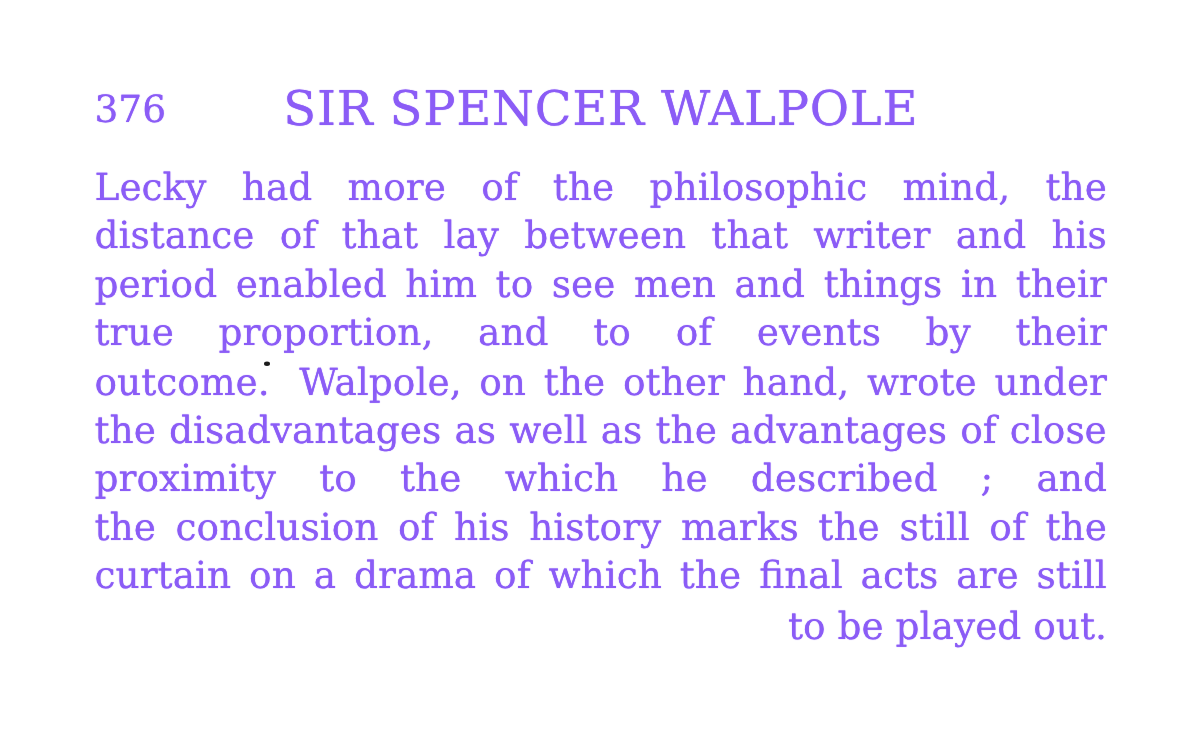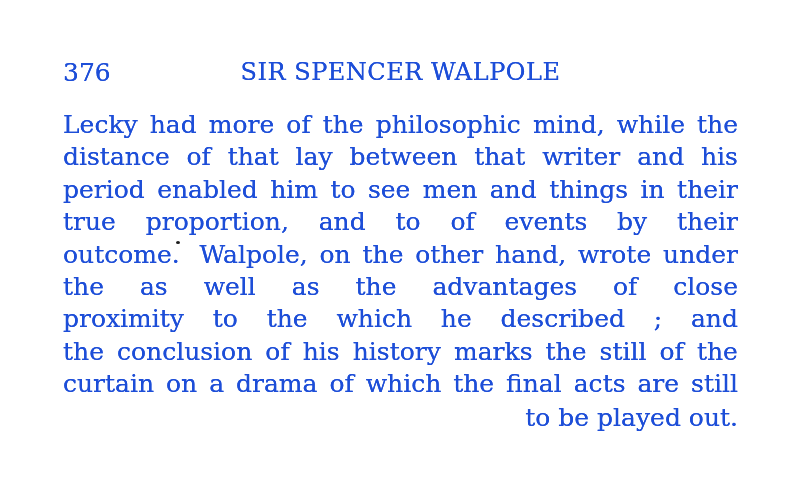--- a/index.html
+++ b/index.html
@@ -6,21 +6,21 @@
   html, body {
     margin: 0;
     padding: 0;
     background: #ffffff;
   }
   .page {
     position: relative;
     width: 800px;
     height: 497px;
     background: #ffffff;
-    color: #1d4ed8;
+    color: #8b5cf6;
     font-family: "DejaVu Serif", "Liberation Serif", serif;
     overflow: hidden;
   }
   
   .header {
     position: absolute;
     left: 63px;
     top: 55px;
     width: 675px;
     height: 36px;
@@ -28,21 +28,21 @@
   .page-number {
     position: absolute;
     left: 0;
     top: 3px;
     font-size: 25px;
     line-height: 30px;
     text-shadow: 0 0 0.6px currentColor;
   }
   .running-head {
     text-align: center;
-    font-size: 24px;
+    font-size: 32px;
     line-height: 34px;
     letter-spacing: 0.5px;
     text-shadow: 0 0 0.6px currentColor;
     white-space: nowrap;
   }
   
   .paragraph {
     position: absolute;
     left: 63px;
     top: 108px;
@@ -80,26 +80,26 @@
 <body>
 
 <div class="page">
 
   <div class="header">
     <span class="page-number">376</span>
     <div class="running-head">SIR SPENCER WALPOLE</div>
   </div>
 
   <div class="paragraph">
-    <div class="line j"><span>Lecky</span><span>had</span><span>more</span><span>of</span><span>the</span><span>philosophic</span><span>mind,</span><span>while</span><span>the</span></div>
+    <div class="line j"><span>Lecky</span><span>had</span><span>more</span><span>of</span><span>the</span><span>philosophic</span><span>mind,</span><span>the</span></div>
     <div class="line j"><span>distance</span><span>of</span><span>that</span><span>lay</span><span>between</span><span>that</span><span>writer</span><span>and</span><span>his</span></div>
     <div class="line j"><span>period</span><span>enabled</span><span>him</span><span>to</span><span>see</span><span>men</span><span>and</span><span>things</span><span>in</span><span>their</span></div>
     <div class="line j"><span>true</span><span>proportion,</span><span>and</span><span>to</span><span>of</span><span>events</span><span>by</span><span>their</span></div>
     <div class="line j"><span>outcome.&nbsp;</span><span>Walpole,</span><span>on</span><span>the</span><span>other</span><span>hand,</span><span>wrote</span><span>under</span></div>
-    <div class="line j"><span>the</span><span>as</span><span>well</span><span>as</span><span>the</span><span>advantages</span><span>of</span><span>close</span></div>
+    <div class="line j"><span>the</span><span>disadvantages</span><span>as</span><span>well</span><span>as</span><span>the</span><span>advantages</span><span>of</span><span>close</span></div>
     <div class="line j"><span>proximity</span><span>to</span><span>the</span><span>which</span><span>he</span><span>described</span><span>;</span><span>and</span></div>
     <div class="line j"><span>the</span><span>conclusion</span><span>of</span><span>his</span><span>history</span><span>marks</span><span>the</span><span>still</span><span>of</span><span>the</span></div>
     <div class="line j"><span>curtain</span><span>on</span><span>a</span><span>drama</span><span>of</span><span>which</span><span>the</span><span>final</span><span>acts</span><span>are</span><span>still</span></div>
     <div class="line last">to be played out.</div>
   </div>
 
   <div class="speck"></div>
 
 </div>
 

